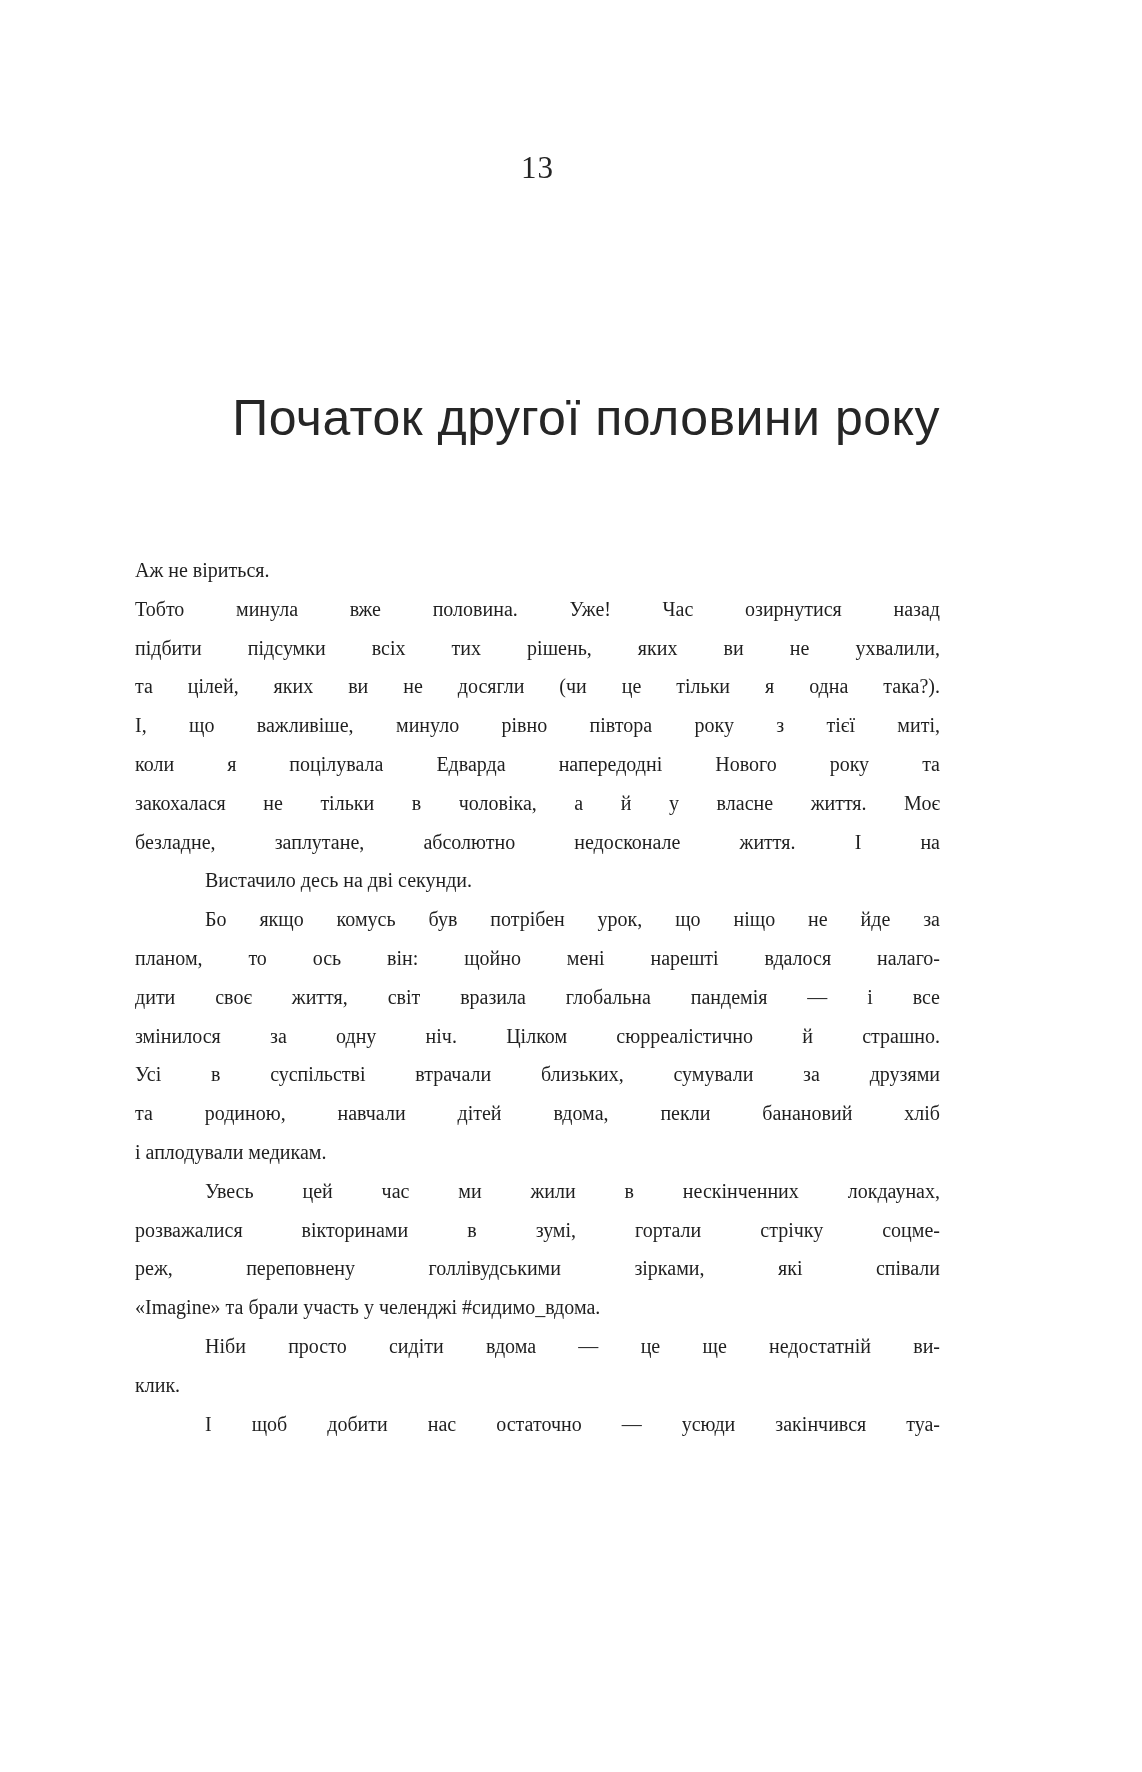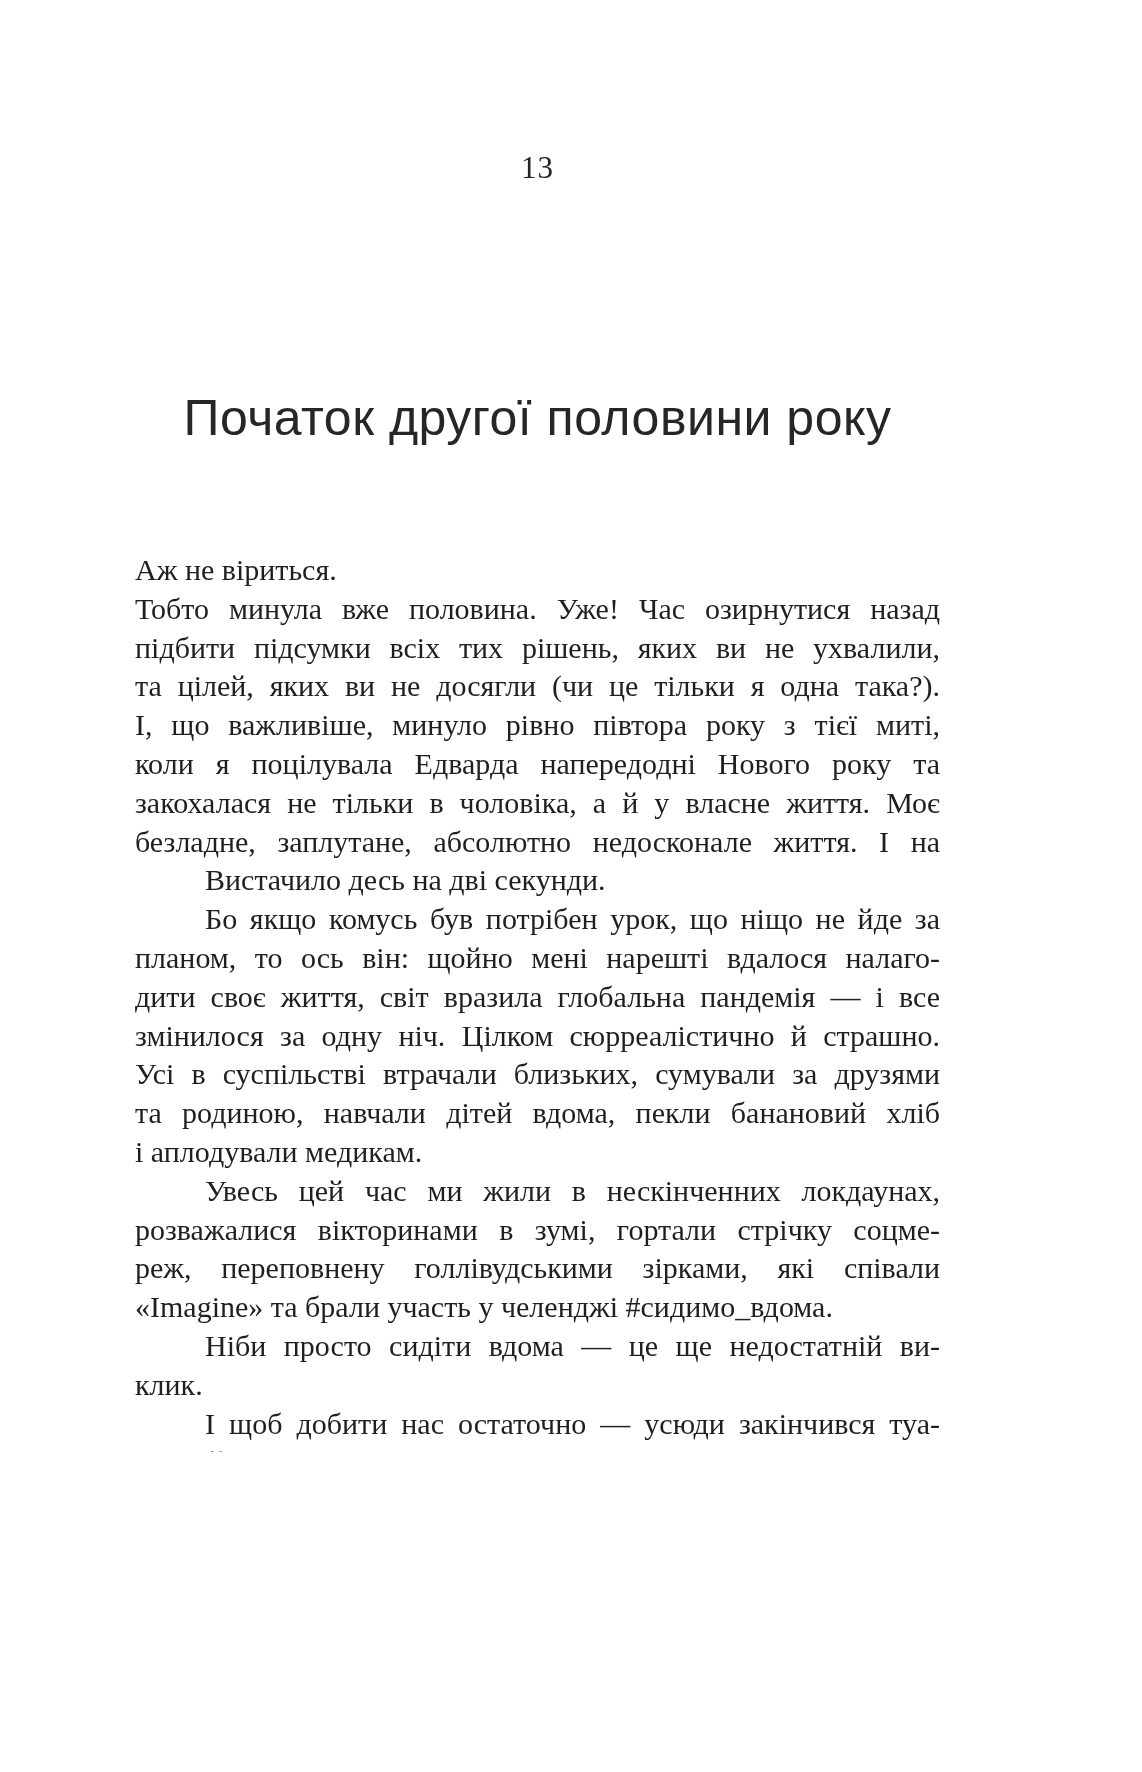--- a/index.html
+++ b/index.html
@@ -21,34 +21,34 @@
     font-size: 31px;
     letter-spacing: 1px;
     color: #242424;
   }
   .chapter-title {
     position: absolute;
     top: 389px;
     left: 135px;
     width: 805px;
     margin: 0;
-    text-align: center;
+    text-align: right;
     font-family: "Liberation Sans", sans-serif;
     font-weight: 300;
     font-size: 50px;
     letter-spacing: 0.5px;
     color: #262626;
     white-space: nowrap;
   }
   .body-text {
     position: absolute;
     top: 551px;
     left: 135px;
     width: 805px;
-    font-size: 30px;
+    font-size: 20px;
     line-height: 38.8px;
     color: #1f1f1f;
   }
   .line { text-align: justify; }
   .line.just { text-align-last: justify; }
   .line.left { text-align: left; text-align-last: left; }
   .line.indent { text-indent: 70px; }
   .em { }
 </style>
 </head>

